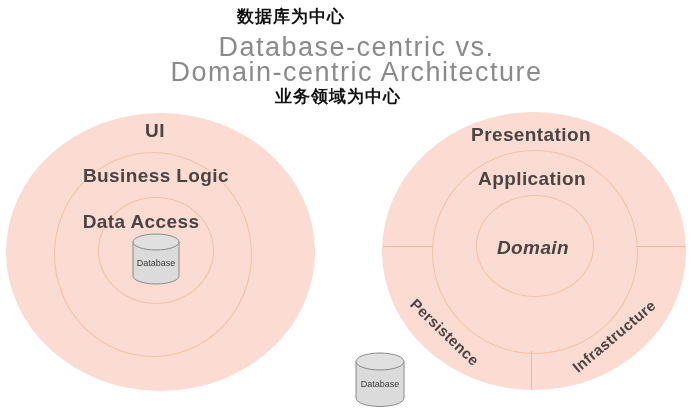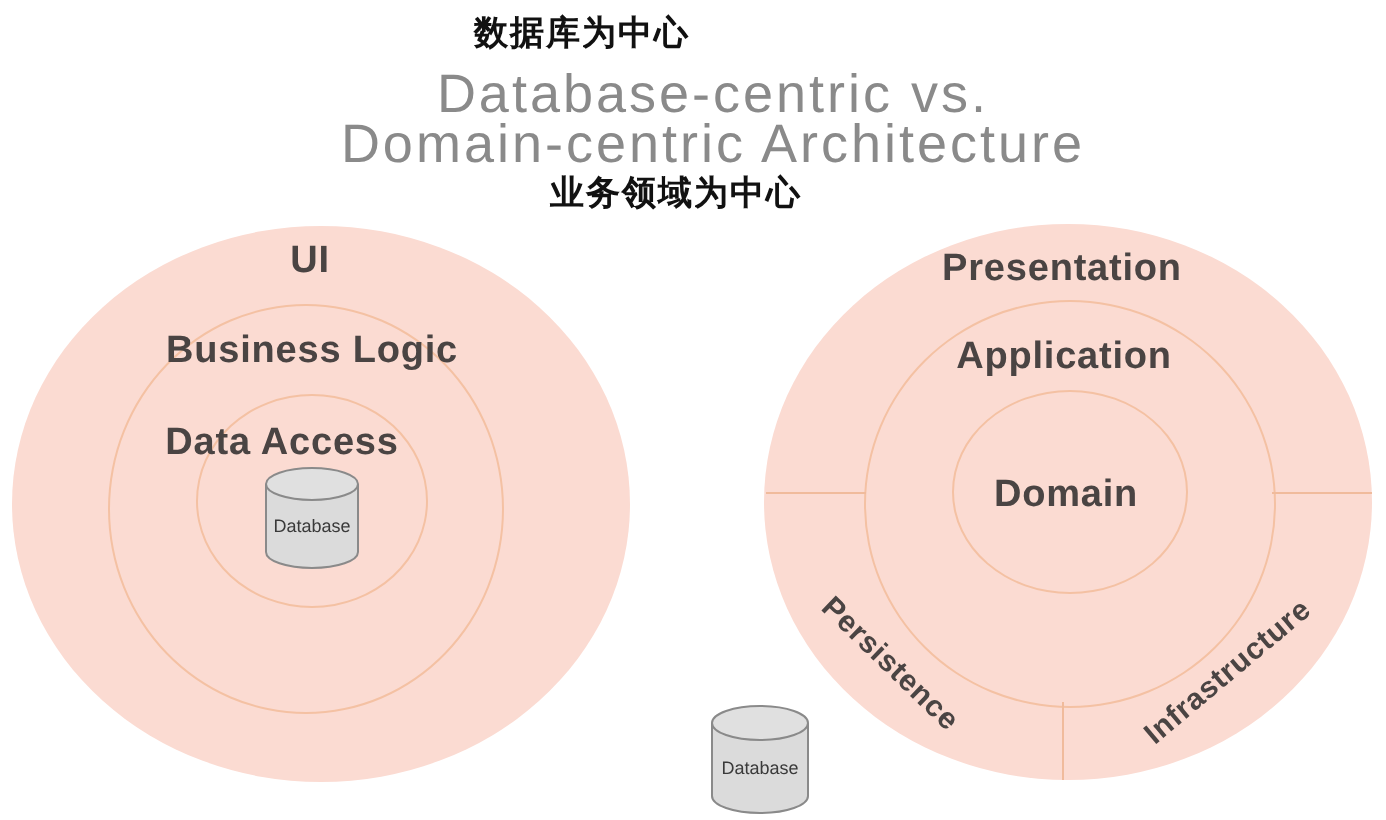--- a/index.html
+++ b/index.html
@@ -87,21 +87,21 @@
     <div class="ellipse outer-ellipse" style="left:382px;top:112px;width:304px;height:278px;"></div>
     <div class="ellipse ring-ellipse" style="left:432px;top:150px;width:204px;height:202px;"></div>
     <div class="ellipse ring-ellipse" style="left:476px;top:195px;width:116px;height:100px;"></div>
 
     <div class="divider" style="left:383px;top:246px;width:50px;height:1px;"></div>
     <div class="divider" style="left:636px;top:246px;width:50px;height:1px;"></div>
     <div class="divider" style="left:531px;top:351px;width:1px;height:39px;"></div>
 
     <div class="ring-label" style="left:531px;top:124px;">Presentation</div>
     <div class="ring-label" style="left:532px;top:168px;text-align:center;">Application</div>
-    <div class="ring-label" style="left:533px;top:237px;">Domain</div>
+    <div class="ring-label" style="left:533px;top:237px;font-style:italic;">Domain</div>
 
     <div class="rot-label" style="left:445px;top:332px;transform:translate(-50%,-50%) rotate(44deg);">Persistence</div>
     <div class="rot-label" style="left:614px;top:336px;transform:translate(-50%,-50%) rotate(-40deg);">Infrastructure</div>
 
     <svg class="cylinder" style="left:355px;top:352px;" width="50" height="56" viewBox="0 0 50 56">
       <path d="M1 9.5 L1 46 A24 8.5 0 0 0 49 46 L49 9.5" fill="#dbdbdb" stroke="#8a8a8a" stroke-width="1"></path>
       <ellipse cx="25" cy="9.5" rx="24" ry="8.5" fill="#e0e0e0" stroke="#8a8a8a" stroke-width="1"></ellipse>
       <text x="25" y="35" text-anchor="middle" font-size="9" fill="#3a3a3a">Database</text>
     </svg>
   </div>

